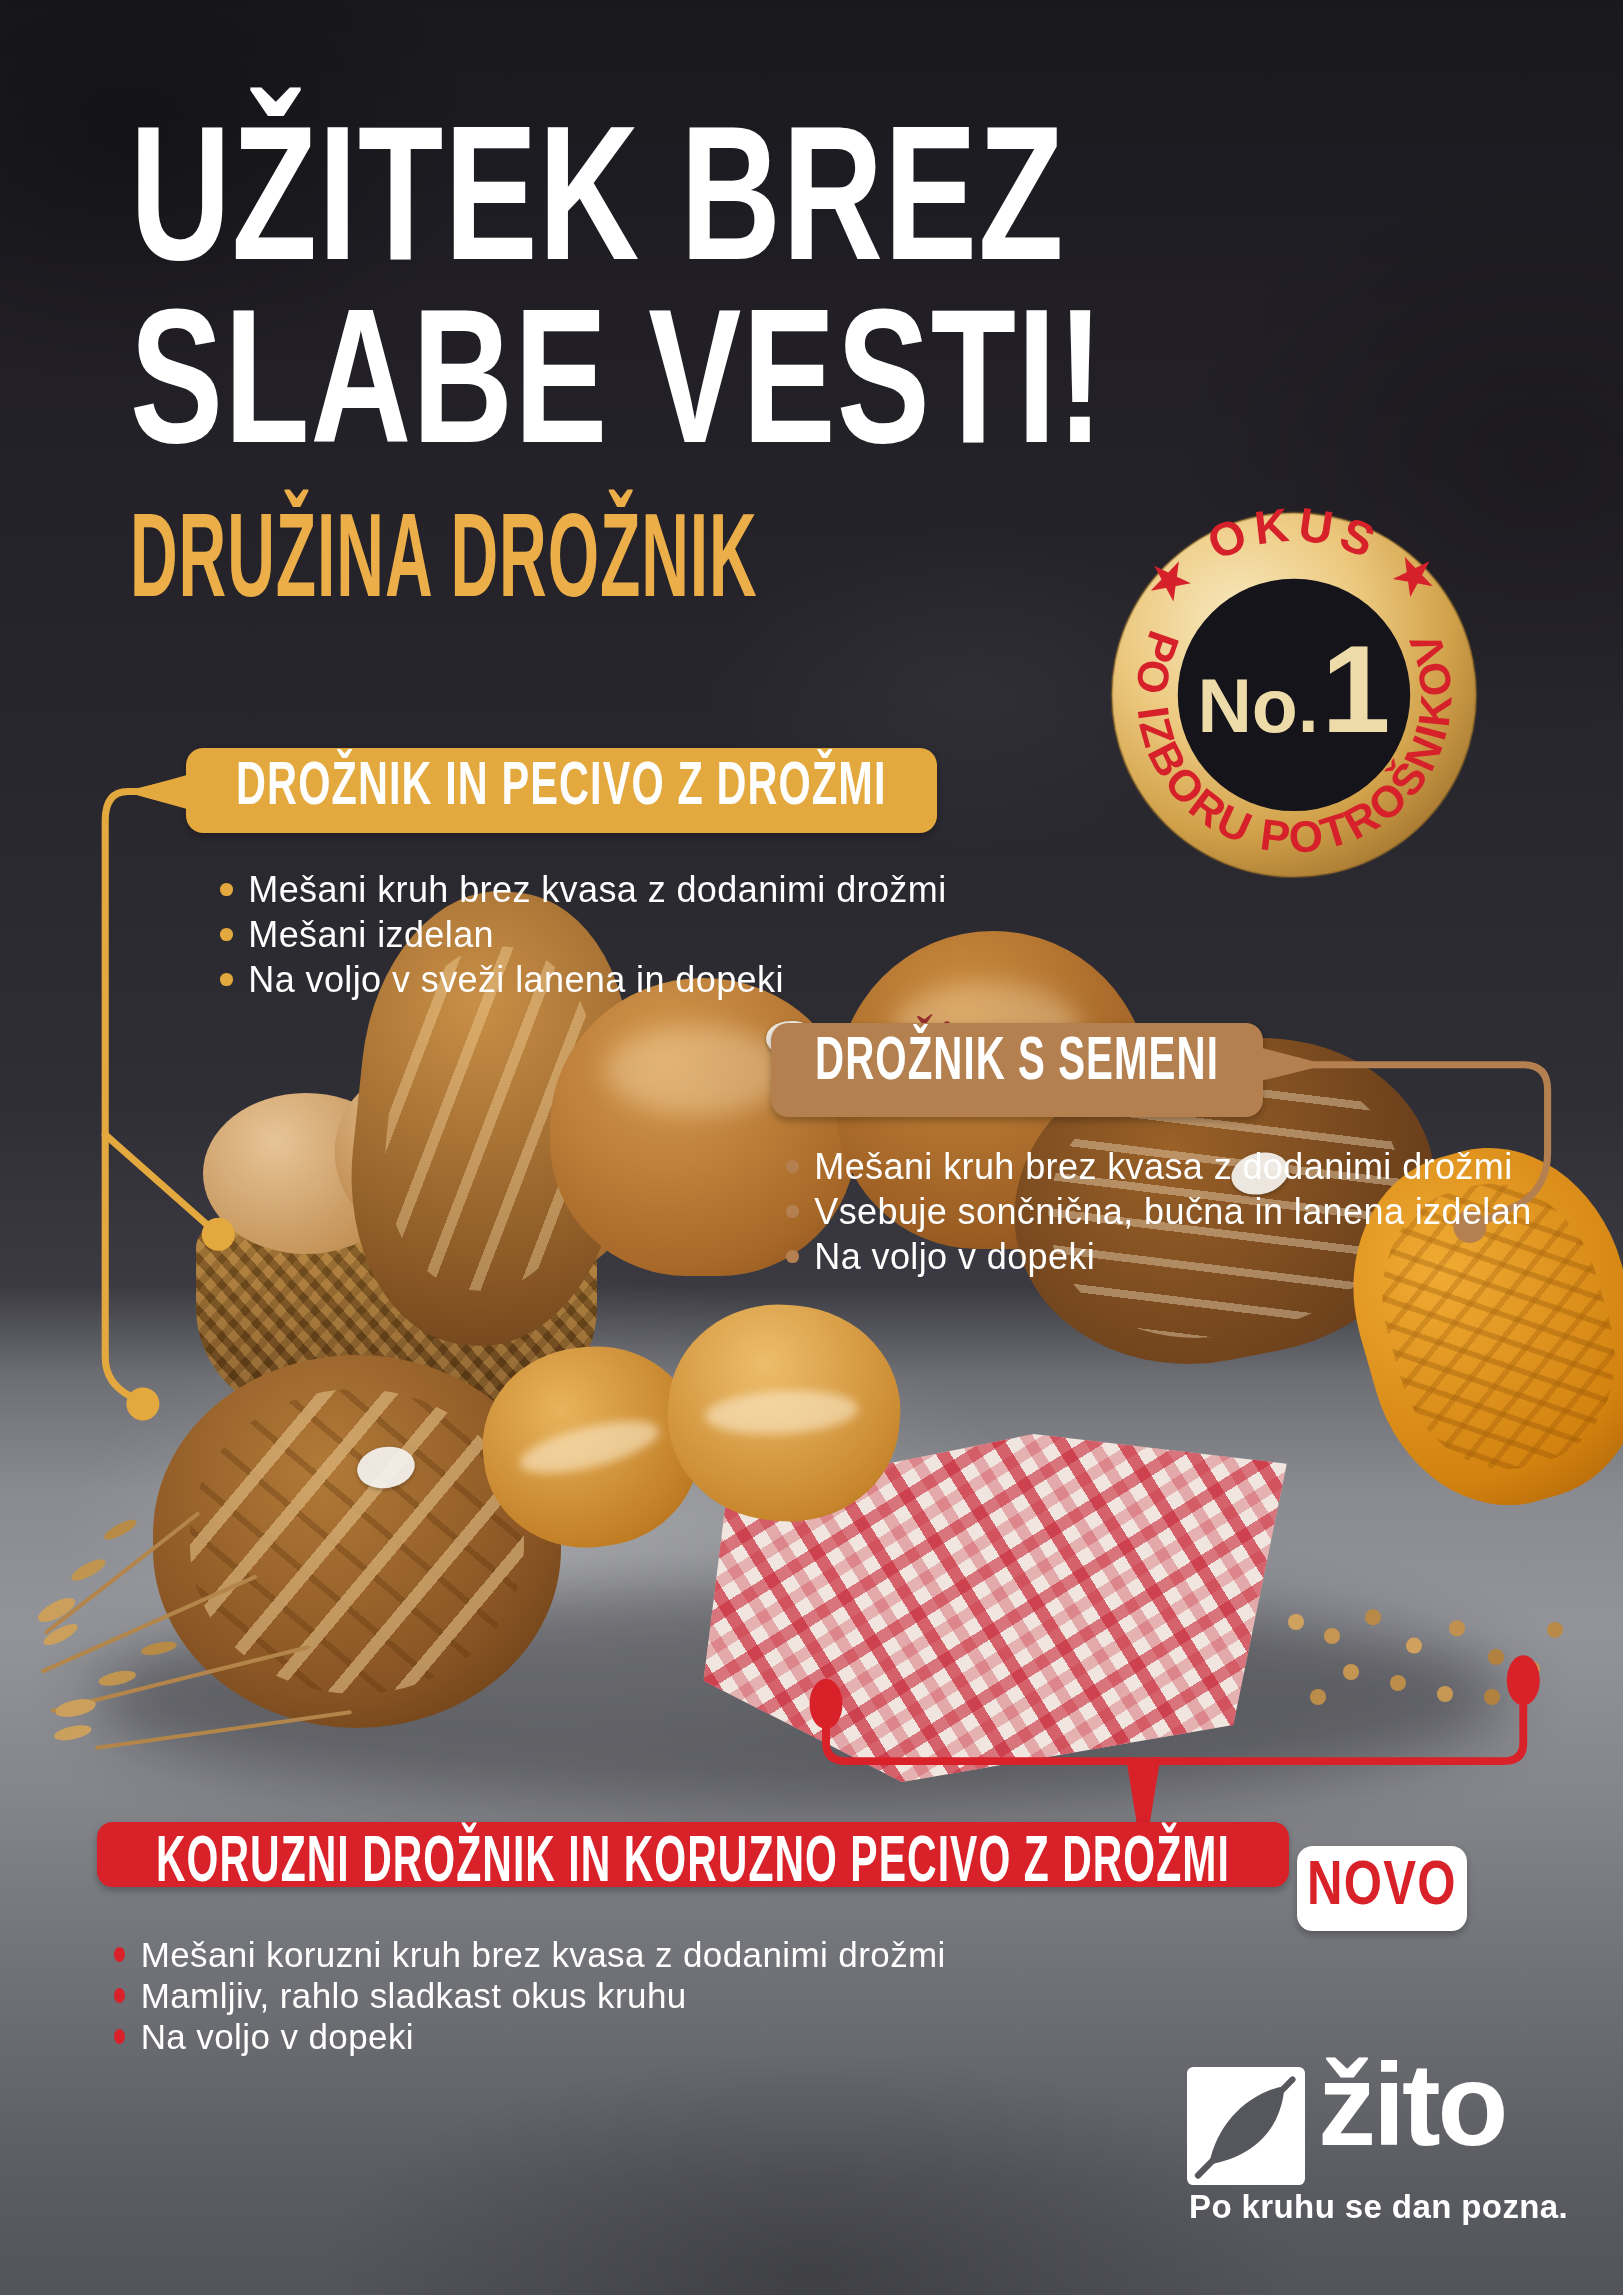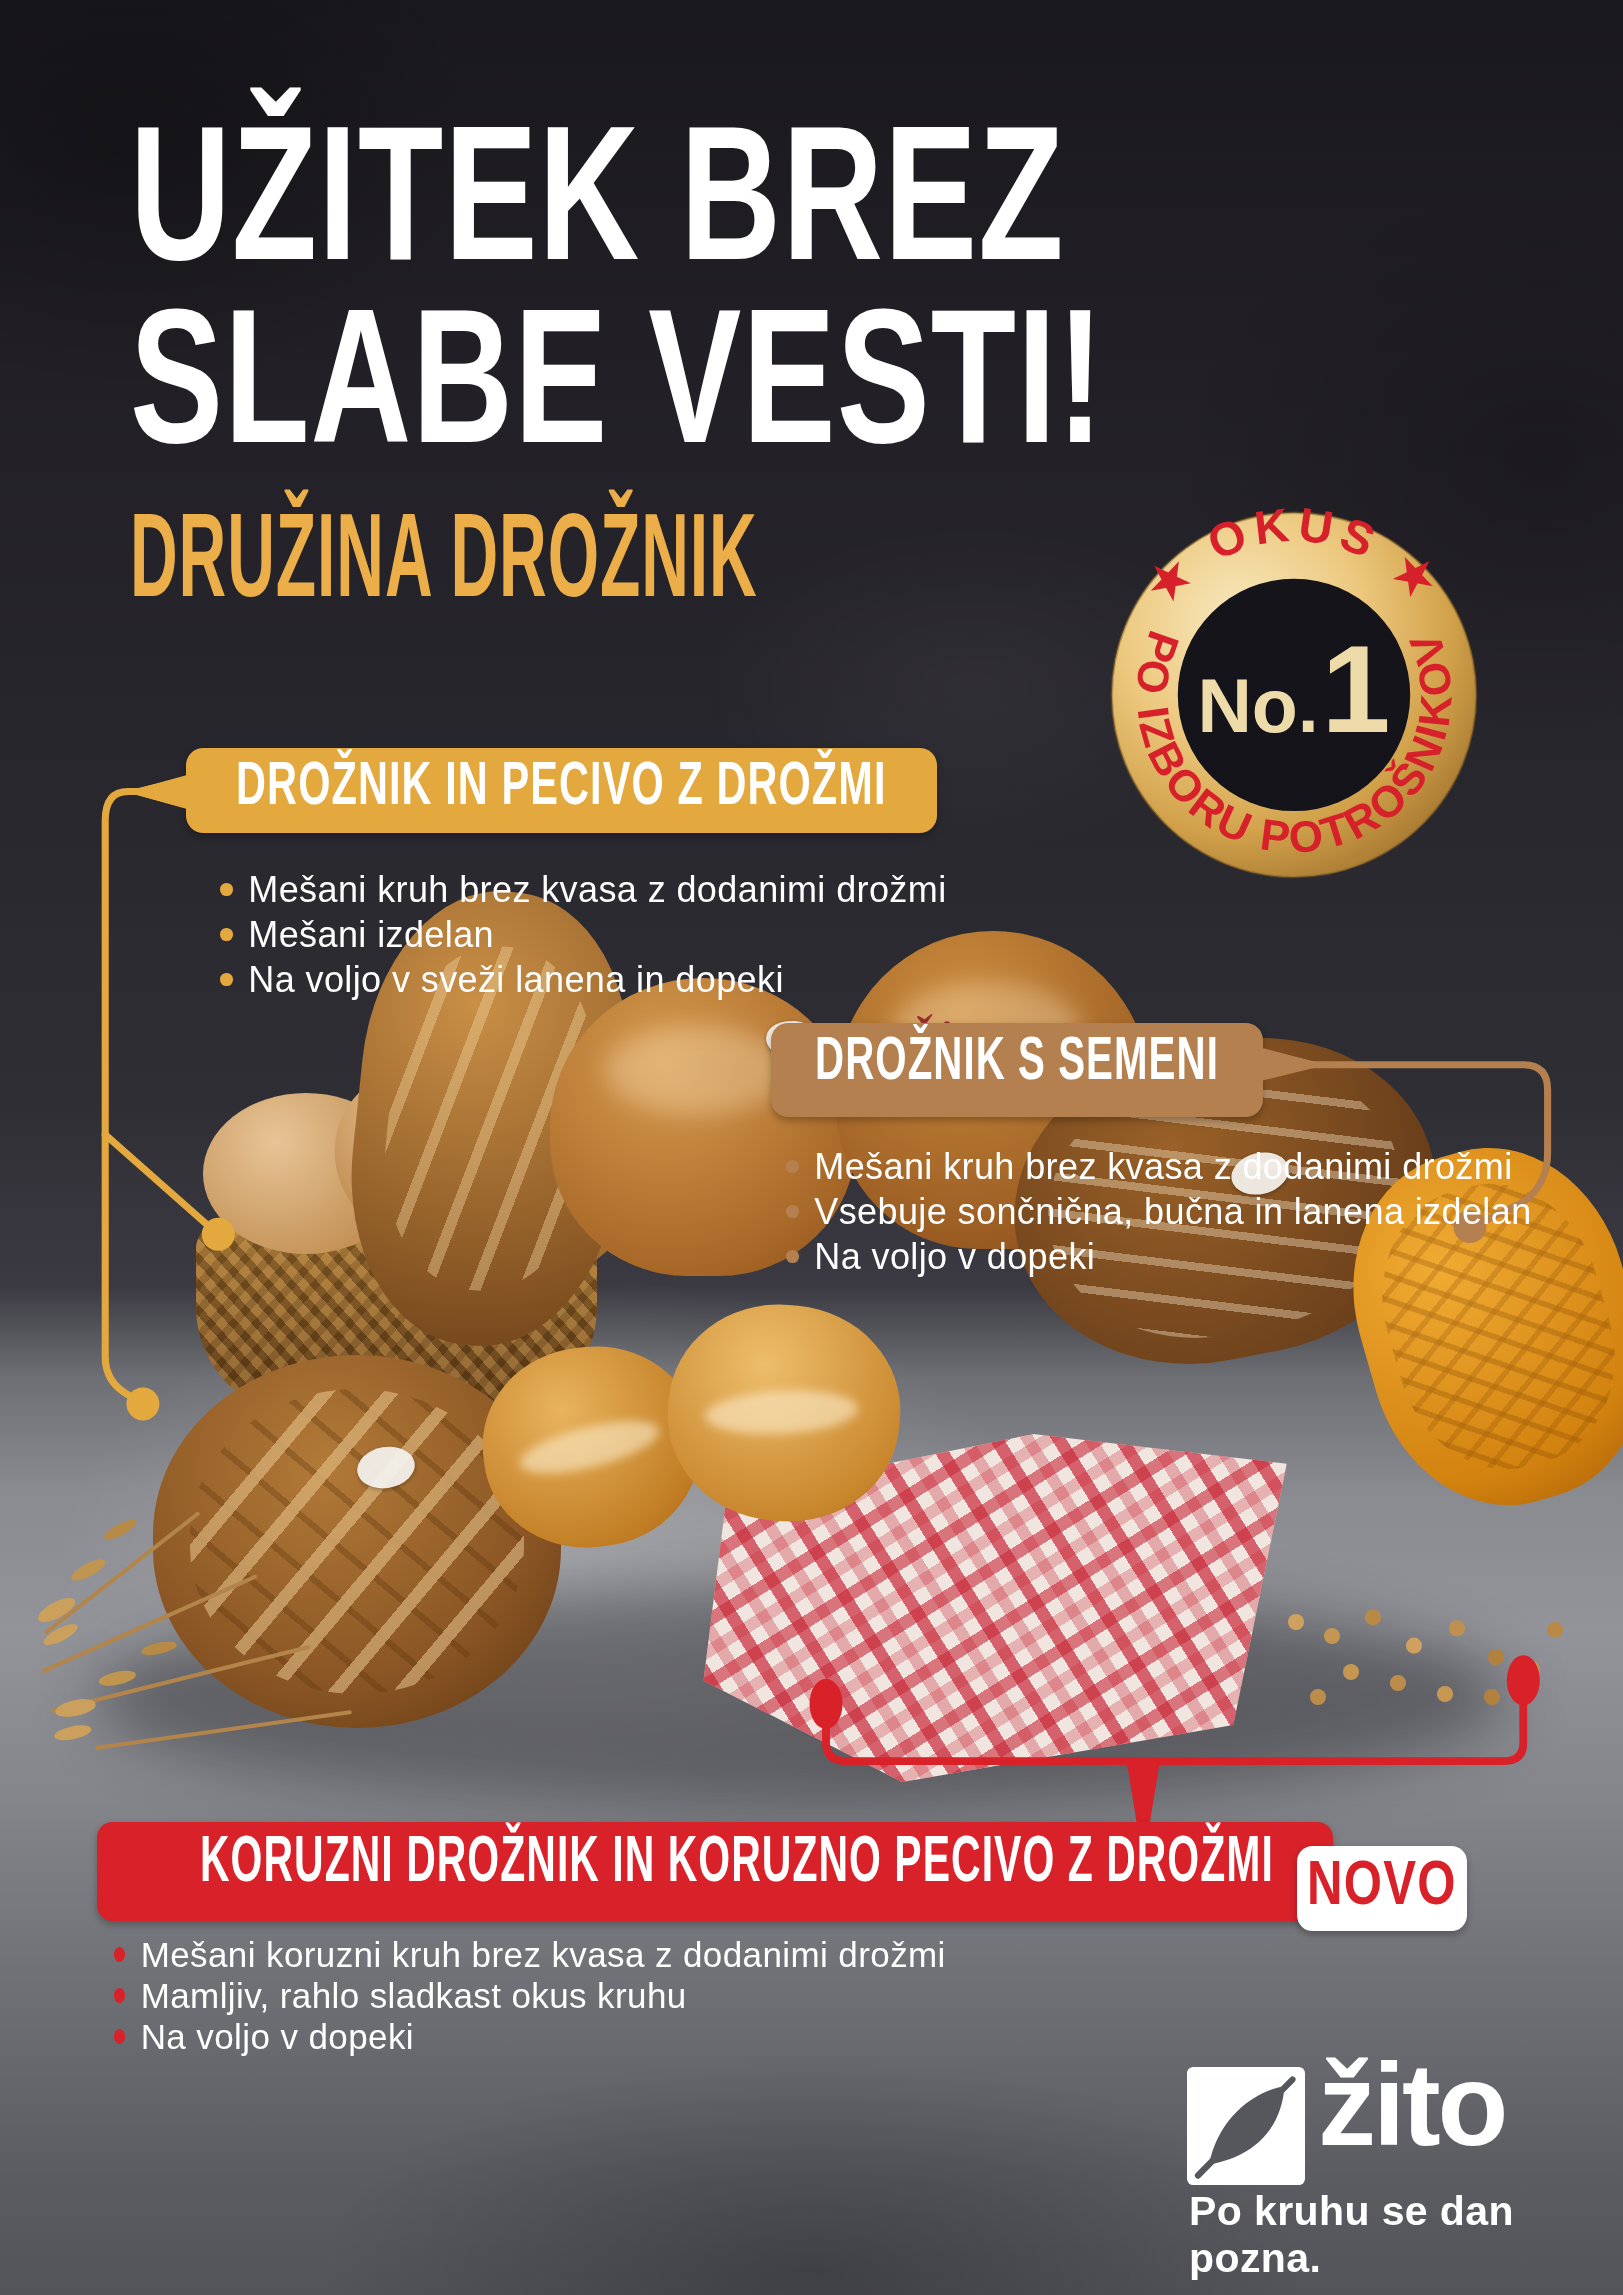--- a/index.html
+++ b/index.html
@@ -32,21 +32,21 @@
     border-radius:17.3px;box-shadow:0 3.1px 7.9px rgba(0,0,0,.25);}
   .callout .lbl{color:#fff;font-weight:700;white-space:nowrap;transform-origin:center;}
   .box-gold{left:186px;top:748px;width:751px;height:85px;background:#E4A93E;}
   .box-gold .lbl{font-size:61px;transform:scaleX(.68);letter-spacing:1.6px;}
   .box-gold::before{content:"";position:absolute;left:-60px;top:27px;
     border-style:solid;border-width:17.3px 61px 17.3px 0;border-color:transparent #E4A93E transparent transparent;}
   .box-brown{left:771px;top:1023px;width:492px;height:94px;background:#B5804F;}
   .box-brown .lbl{font-size:61px;transform:scaleX(.66);letter-spacing:1.6px;}
   .box-brown::before{content:"";position:absolute;right:-60px;top:25px;
     border-style:solid;border-width:16.5px 0 16.5px 61px;border-color:transparent transparent transparent #B5804F;}
-  .box-red{left:97px;top:1822px;width:1192px;height:99px;background:#D92129;border-radius:15.7px;padding-left:44px;}
+  .box-red{left:97px;top:1822px;width:1192px;height:65px;background:#D92129;border-radius:15.7px;}
   .box-red .lbl{font-size:64px;transform:scaleX(.64);letter-spacing:1.6px;}
   .box-novo{left:1297px;top:1822px;width:170px;height:85px;background:#ffffff;border-radius:15.7px;margin-top:24px;}
   .box-novo .lbl{color:#D92129;font-size:63px;transform:scaleX(.78);letter-spacing:1.6px;}
   
   .bullets{position:absolute;z-index:30;list-style:none;margin:12px;padding:0;}
   .bullets li{display:flex;align-items:center;color:#ffffff;font-size:36px;letter-spacing:0.4px;}
   .bullets .dot{flex:0 0 auto;width:12.6px;height:12.6px;border-radius:50%;margin-right:15.7px;}
   .bl-1{left:208px;top:855px;}  .bl-1 li{height:45px;}  .bl-1 .dot{background:#E4A93E;}
   .bl-2{left:774px;top:1132px;}  .bl-2 li{height:45px;}  .bl-2 .dot{background:#B5804F;}
   .bl-3{left:102px;top:1922px;}  .bl-3 li{height:41px;font-size:35px;}  .bl-3 .dot{background:#D92129;width:11px;height:15px;border-radius:50%;}
@@ -120,21 +120,21 @@
                200px 35px 0 #b3813f, 55px 50px 0 #c59552, 102px 61px 0 #bc8c4a, 149px 72px 0 #c79754,
                196px 75px 0 #b3813f, 236px 47px 0 #c59552, 22px 75px 0 #bc8c4a, 259px 7.9px 0 #b98947;}
   
   .overlay{position:absolute;inset:0;z-index:20;pointer-events:none;}
   svg text{font-family:"Liberation Sans",sans-serif;}
   
   .logo-box{position:absolute;left:1187px;top:2067px;z-index:30;}
   .brand{position:absolute;left:1318px;top:2042px;z-index:30;color:#fff;font-weight:700;
     font-size:116px;letter-spacing:-3.1px;line-height:126px;}
   .tagline{position:absolute;left:1189px;top:2188px;z-index:30;color:#fff;font-weight:700;
-    font-size:41px;letter-spacing:0.4px;}
+    font-size:33px;letter-spacing:0.4px;}
 </style>
 </head>
 <body>
 
 <div class="poster">
 
   <div class="title display">
     <span class="line">UŽITEK BREZ</span>
     <span class="line">SLABE VESTI!</span>
   </div>

